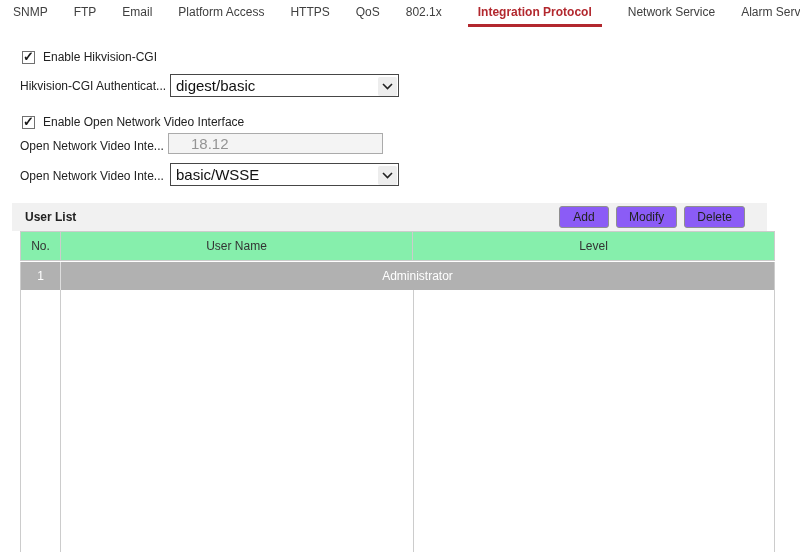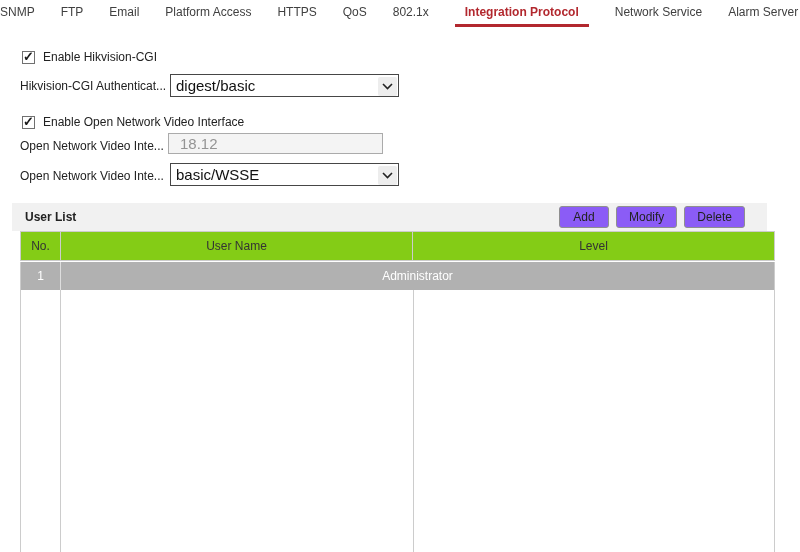--- a/index.html
+++ b/index.html
@@ -9,21 +9,21 @@
     position: relative;
     width: 800px; height: 552px;
     background: #fff;
     overflow: hidden;
   }
 
   
   .tabbar {
     position: absolute; left: 0; top: 0; width: 800px; height: 28px;
     display: flex; align-items: flex-start;
-    gap: 26px;
+    padding-left: 13px; gap: 26px;
     white-space: nowrap;
   }
   .tab {
     font-size: 12px; color: #404040;
     line-height: 24px; height: 27px;
     cursor: pointer;
   }
   .tab.active {
     color: #b2282e; font-weight: bold;
     padding: 0 10px;
@@ -63,21 +63,21 @@
     width: 19px; height: 19px; margin-right: 1px;
     background: #ededed; border-radius: 2px;
     display: flex; align-items: center; justify-content: center;
     flex: 0 0 19px;
   }
 
   .text-input {
     position: absolute; left: 168px; width: 215px; height: 21px;
     border: 1px solid #ababab; background: #f4f4f4;
     color: #949494; font-size: 15px; font-family: "Liberation Sans", sans-serif;
-    padding: 0 0 0 11px;
+    padding: 0 0 0 22px;
   }
 
   
   .panel-bar {
     position: absolute; left: 12px; top: 203px; width: 755px; height: 28px;
     background: #f1f1f1;
     display: flex; align-items: center;
   }
   .panel-title { font-size: 12px; font-weight: bold; color: #222; margin-left: 13px; }
   .panel-buttons {
@@ -90,21 +90,21 @@
     font-size: 12px; color: #222; font-family: "Liberation Sans", sans-serif;
     cursor: pointer; line-height: 20px; text-align: center;
   }
 
   
   .tbl-header {
     position: absolute; left: 20px; top: 231px; width: 755px; height: 30px;
     display: flex;
     border-top: 1px solid #ccc; border-bottom: 1px solid #ccc;
     border-left: 1px solid #ccc; border-right: 1px solid #ccc;
-    background: #84cc16;
+    background: #86efac;
   }
   .tbl-header .cell {
     display: flex; align-items: center; justify-content: center;
     font-size: 12px; color: #333;
   }
   .cell.c-no { width: 39px; flex: 0 0 39px; }
   .cell.c-user { width: 352px; flex: 0 0 352px; border-left: 1px solid #ccc; }
   .cell.c-level { flex: 1; border-left: 1px solid #ccc; }
 
   .tbl-row {

